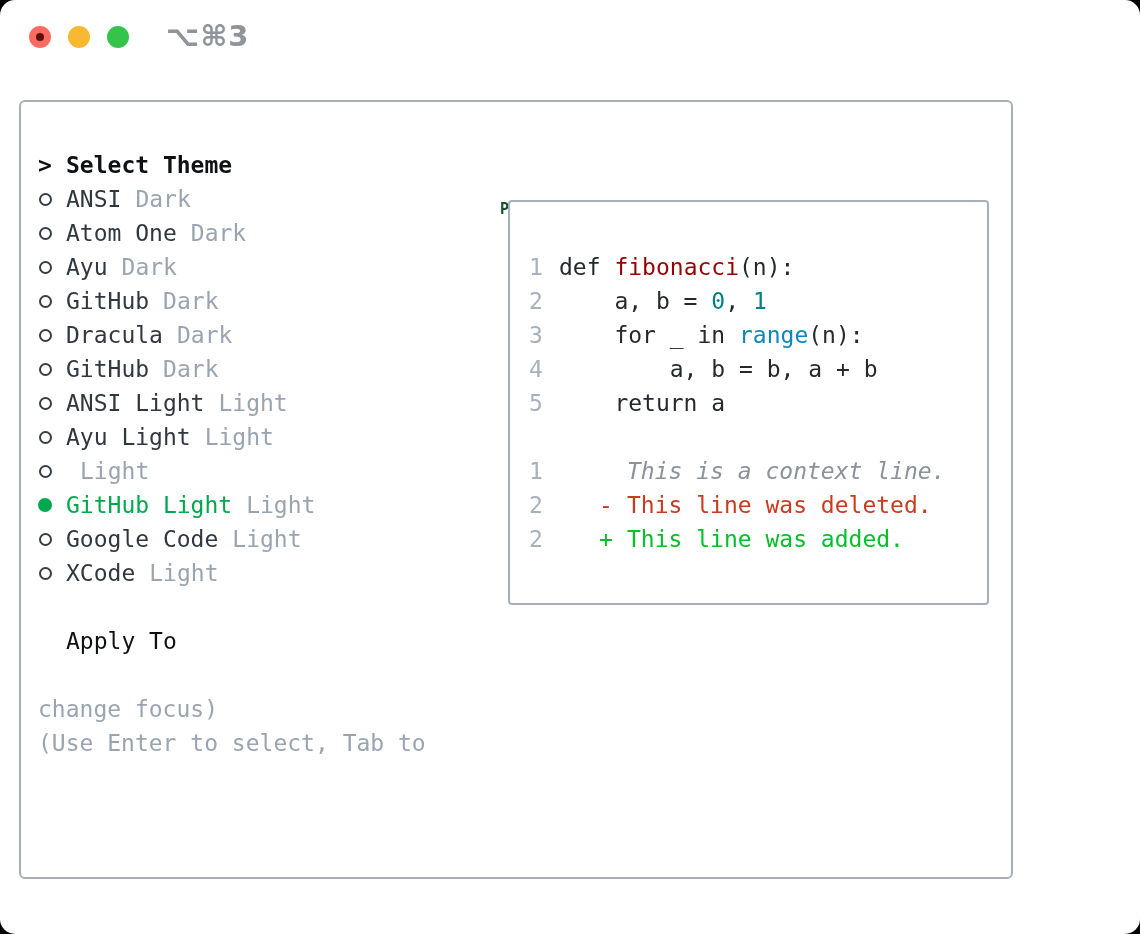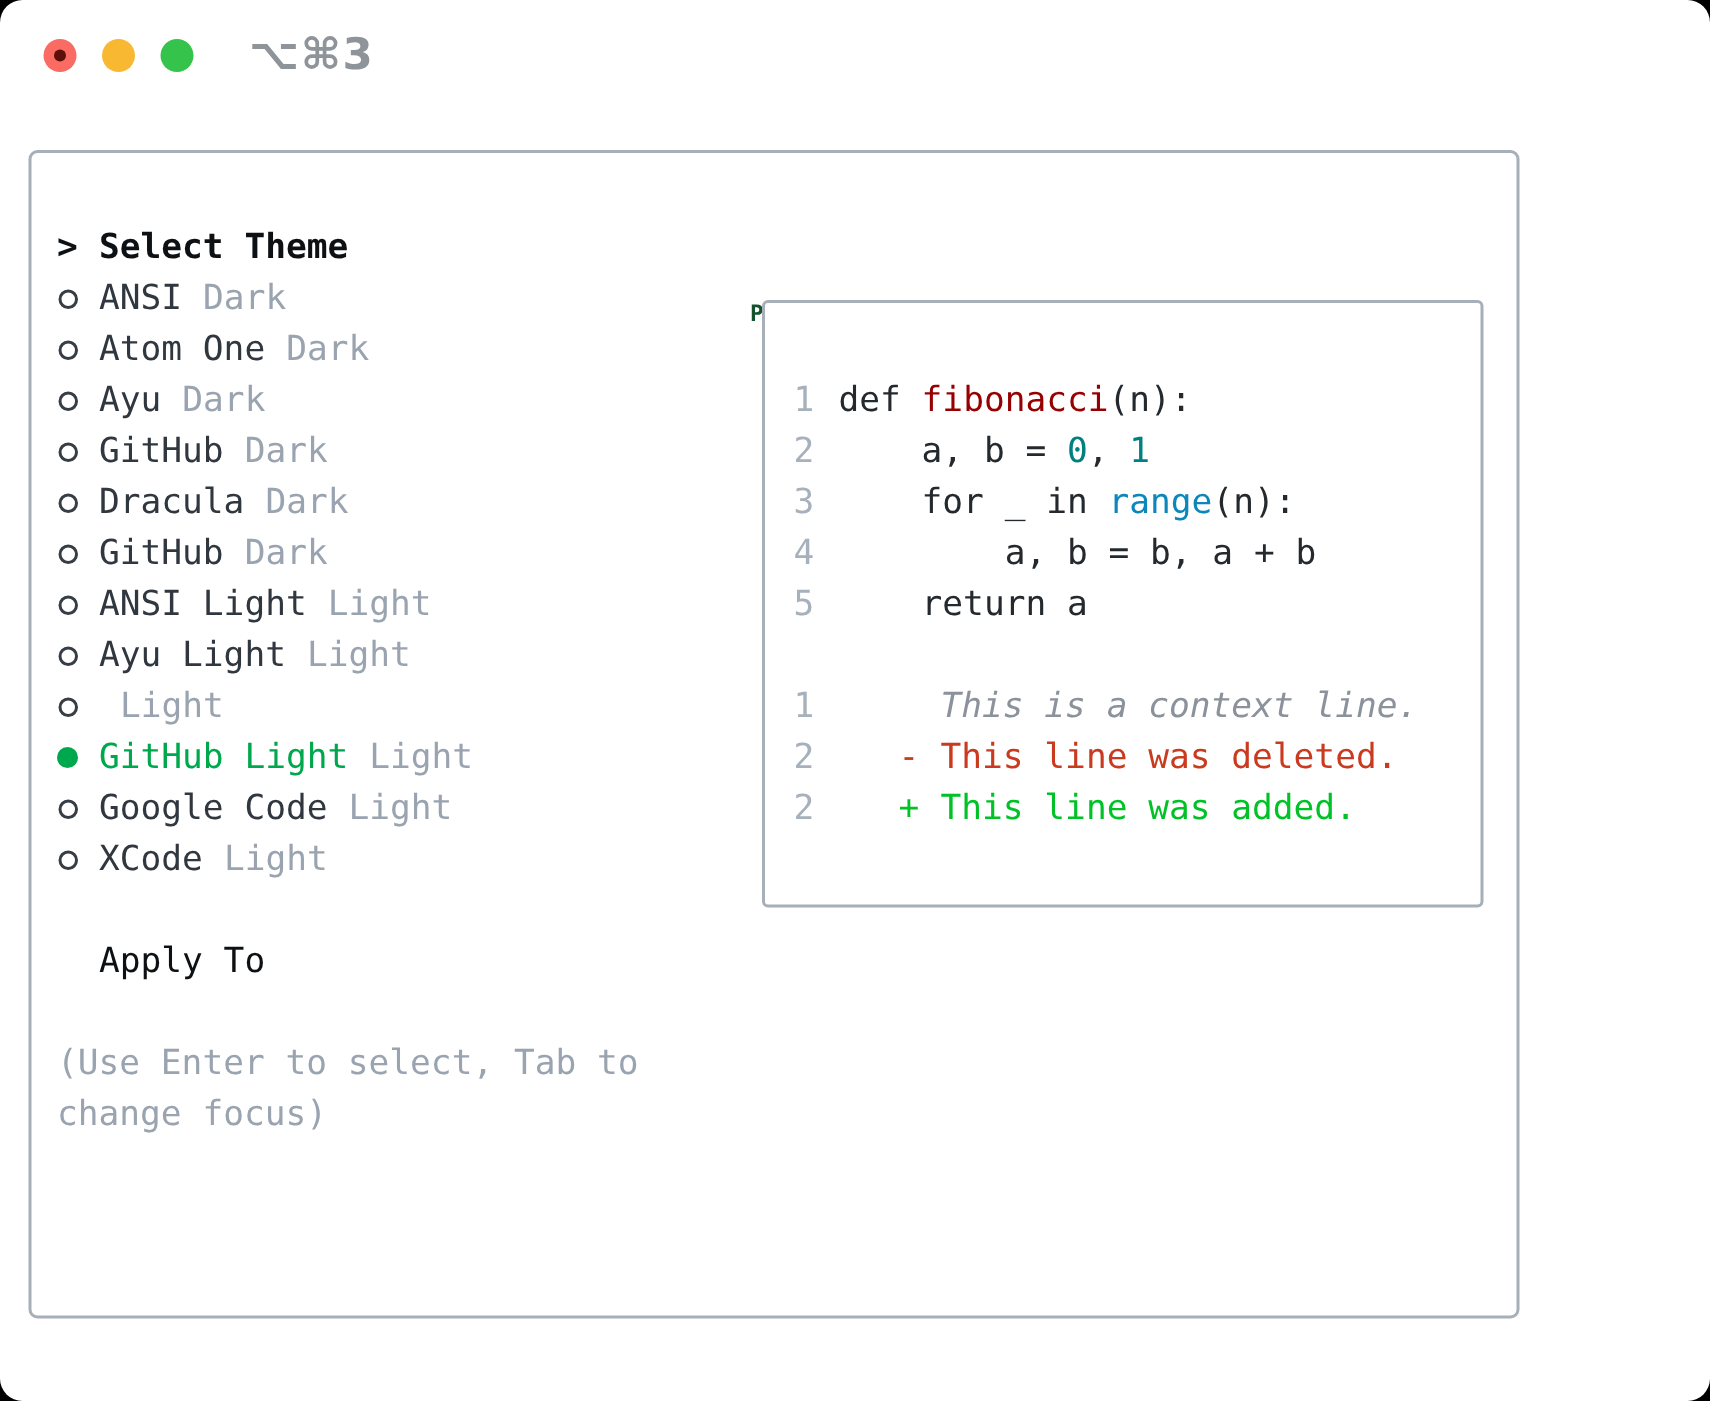--- a/index.html
+++ b/index.html
@@ -87,22 +87,22 @@
         <div class="row"><span class="marker"><span class="circle sel"></span></span><span class="name sel">GitHub Light</span><span class="tag">Light</span></div>
         <div class="row"><span class="marker"><span class="circle"></span></span><span class="name">Google Code</span><span class="tag">Light</span></div>
         <div class="row"><span class="marker"><span class="circle"></span></span><span class="name">XCode</span><span class="tag">Light</span></div>
       </div>
     <div class="spacer"></div>
     <div class="row">
       <span class="marker"></span>
       <span class="section-title">Apply To</span>
     </div>
     <div class="spacer"></div>
+    <div class="hint-row">change focus)</div>
     <div class="hint-row">(Use Enter to select, Tab to</div>
-    <div class="hint-row">change focus)</div>
   </div>
 
   <div class="preview-title">Preview</div>
 
   <div class="preview-box">
     <div id="code-lines">
         <div class="crow"><span class="cln">1</span><span class="t-kw">def </span><span class="t-title">fibonacci</span><span class="t-plain">(n):</span></div>
         <div class="crow"><span class="cln">2</span><span class="t-plain">    a, b = </span><span class="t-num">0</span><span class="t-plain">, </span><span class="t-num">1</span></div>
         <div class="crow"><span class="cln">3</span><span class="t-plain">    for _ in </span><span class="t-builtin">range</span><span class="t-plain">(n):</span></div>
         <div class="crow"><span class="cln">4</span><span class="t-plain">        a, b = b, a + b</span></div>

